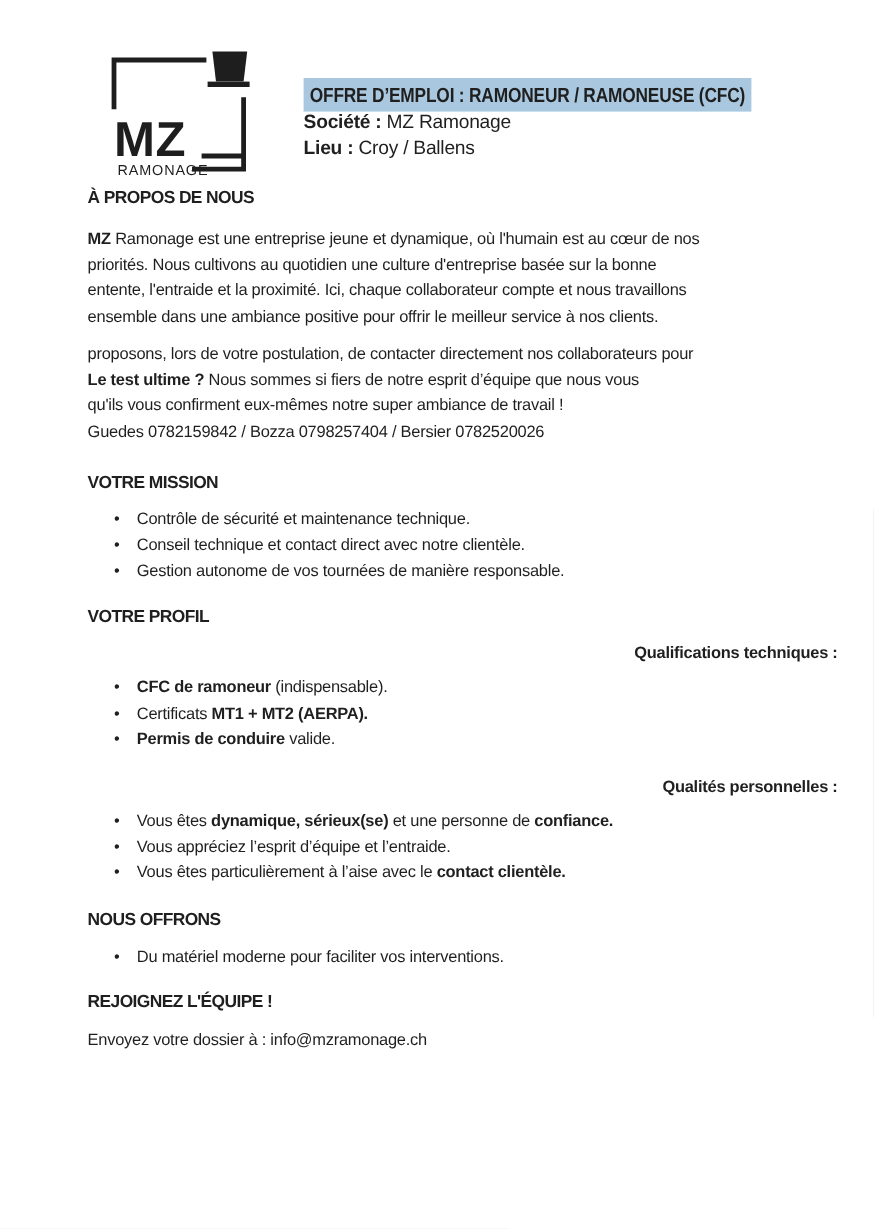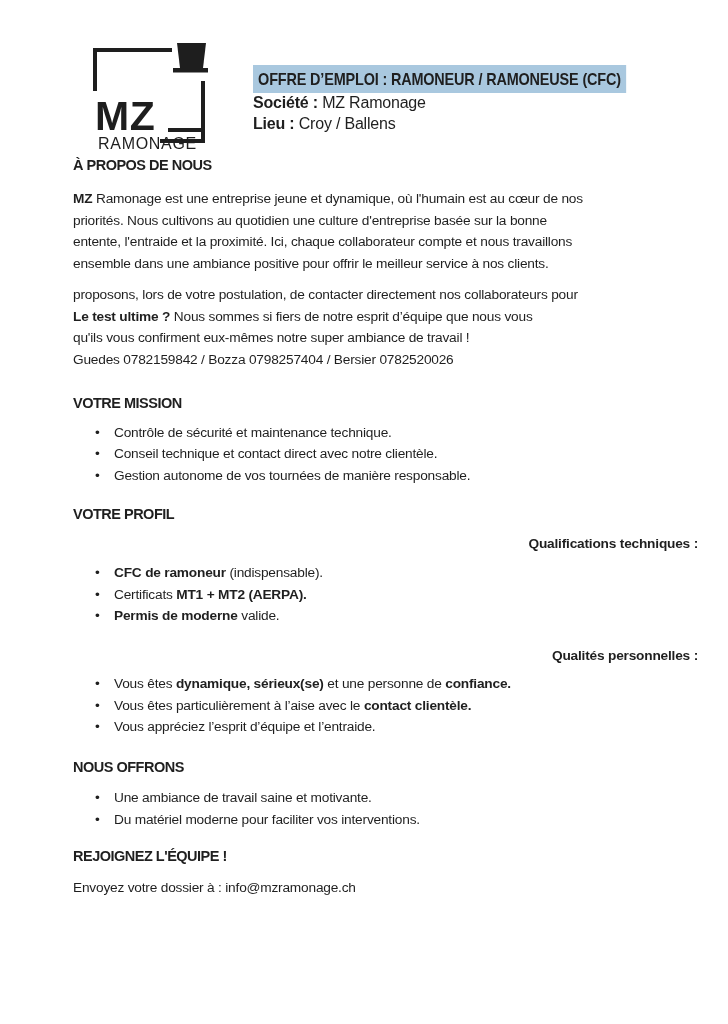--- a/index.html
+++ b/index.html
@@ -10,21 +10,21 @@
     font-family:"Liberation Sans", sans-serif; color:#1f1f1f;
   }
   .b { font-weight:700; }
   .i { font-style:italic; }
 
   
   .logo { position:absolute; left:88px; top:40px; width:128px; height:118px; color:#1e1e1e; }
   .logo svg { position:absolute; left:0; top:0; }
   .logo-mz  { position:absolute; left:7px;  top:56px; font-size:41px; font-weight:700;
               letter-spacing:.5px; line-height:1; }
-  .logo-ram { position:absolute; left:10px; top:95px; font-size:16px; letter-spacing:.7px; }
+  .logo-ram { position:absolute; left:10px; top:95px; font-size:12px; letter-spacing:.7px; }
 
   
   .head-block { position:absolute; left:253px; top:65px; }
   .job-title {
     display:inline-block; transform:scaleX(.85); transform-origin:0 0;
     font-size:17px; font-weight:700; line-height:19px; letter-spacing:-.2px;
     padding:4.5px 6px; background:#a9c8df; white-space:nowrap;
   }
   .meta { margin-top:0; font-size:16px; letter-spacing:-.2px; line-height:20.5px; }
   .meta-line { white-space:nowrap; }
@@ -92,33 +92,32 @@
         <li><span>Contrôle de sécurité et maintenance technique.</span></li>
         <li><span>Conseil technique et contact direct avec notre clientèle.</span></li>
         <li><span>Gestion autonome de vos tournées de manière responsable.</span></li>
       </ul>
 
     <h2 class="h" style="margin-top:17.5px">VOTRE PROFIL</h2>
     <div class="sub" style="margin-top:8px">Qualifications techniques :</div>
     <ul class="bullets" style="margin-top:7.5px">
         <li><span class="b">CFC de ramoneur</span><span> (indispensable).</span></li>
         <li><span>Certificats </span><span class="b">MT1 + MT2 (AERPA).</span></li>
-        <li><span class="b">Permis de moderne</span><span> valide.</span></li>
+        <li><span class="b">Permis de conduire</span><span> valide.</span></li>
       </ul>
 
     <div class="sub" style="margin-top:18px">Qualités personnelles :</div>
     <ul class="bullets" style="margin-top:7px">
         <li><span>Vous êtes </span><span class="b">dynamique, sérieux(se)</span><span> et une personne de </span><span class="b">confiance.</span></li>
+        <li><span>Vous appréciez l’esprit d’équipe et l’entraide.</span></li>
         <li><span>Vous êtes particulièrement à l’aise avec le </span><span class="b">contact clientèle.</span></li>
-        <li><span>Vous appréciez l’esprit d’équipe et l’entraide.</span></li>
       </ul>
 
     <h2 class="h" style="margin-top:19px">NOUS OFFRONS</h2>
     <ul class="bullets" style="margin-top:9px">
-        <li><span>Une ambiance de travail saine et motivante.</span></li>
         <li><span>Du matériel moderne pour faciliter vos interventions.</span></li>
       </ul>
 
     <h2 class="h" style="margin-top:16px">REJOIGNEZ L'ÉQUIPE !</h2>
     <div class="line" style="margin-top:9.5px"><span>Envoyez votre dossier à : info@mzramonage.ch</span></div>
 
   </div>
 </div>
 
 </body></html>

